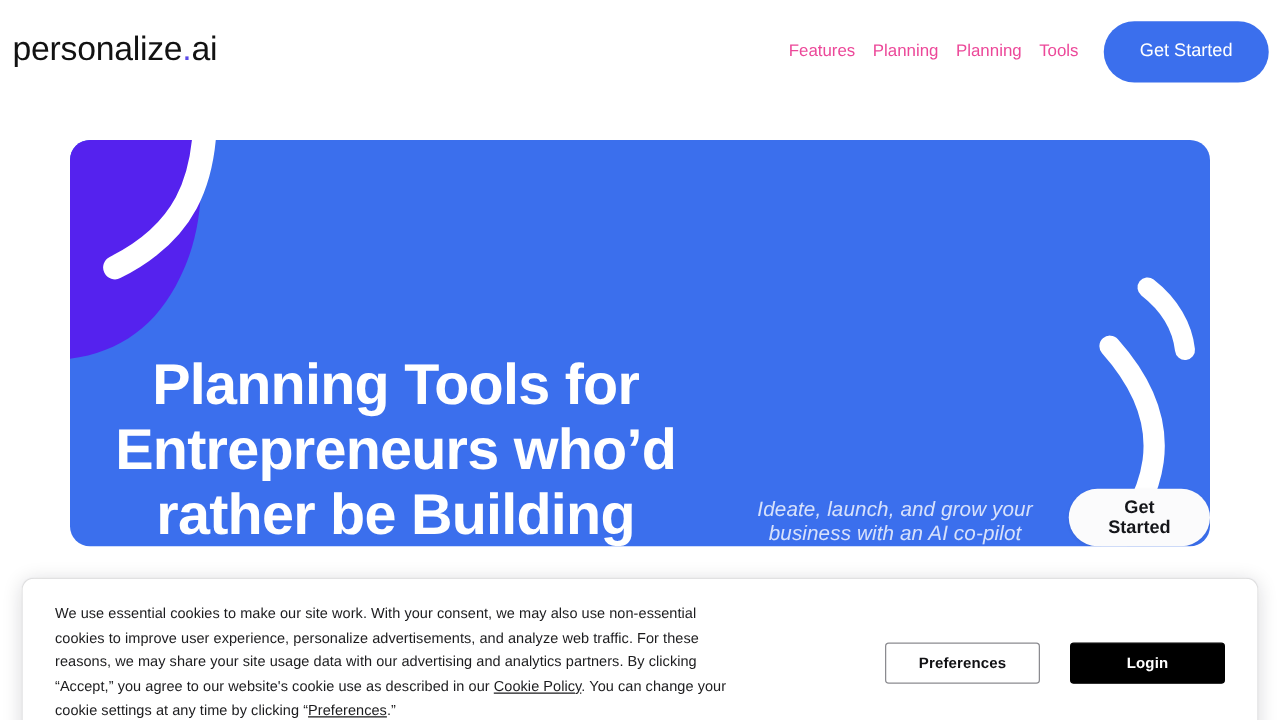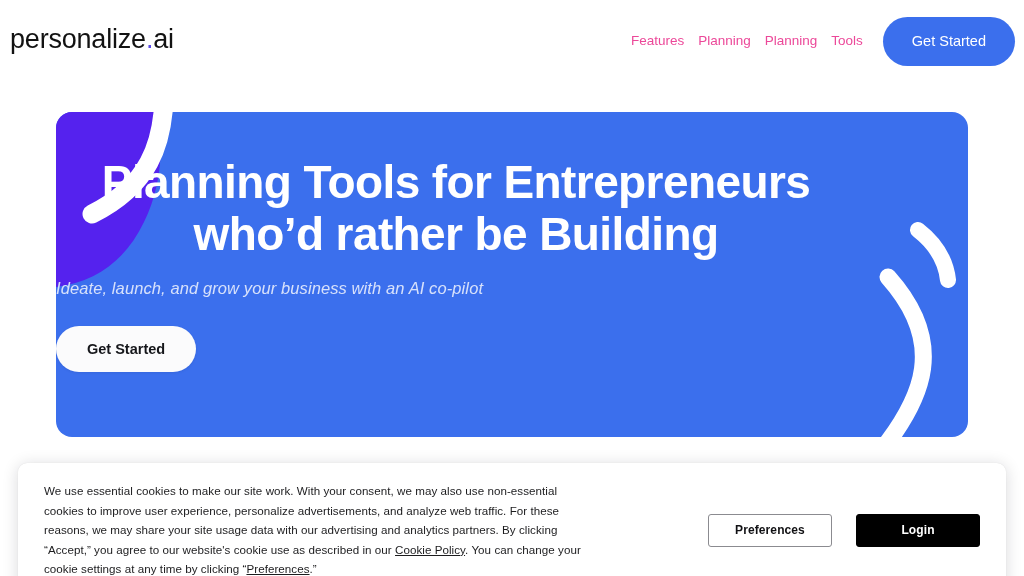--- a/index.html
+++ b/index.html
@@ -84,22 +84,21 @@
     position: absolute;
     inset: 0;
     width: 912px;
     height: 325px;
     pointer-events: none;
   }
   .hero-content {
     position: absolute;
     inset: 0;
     display: flex;
-    flex-direction: column;
-    align-items: flex-start;
+    align-items: flex-end;
     z-index: 2;
   }
   .hero-title {
     margin: 0;
     padding-top: 44px;
     width: 800px;
     text-align: center;
     color: #ffffff;
     font-size: 46px;
     line-height: 52px;

